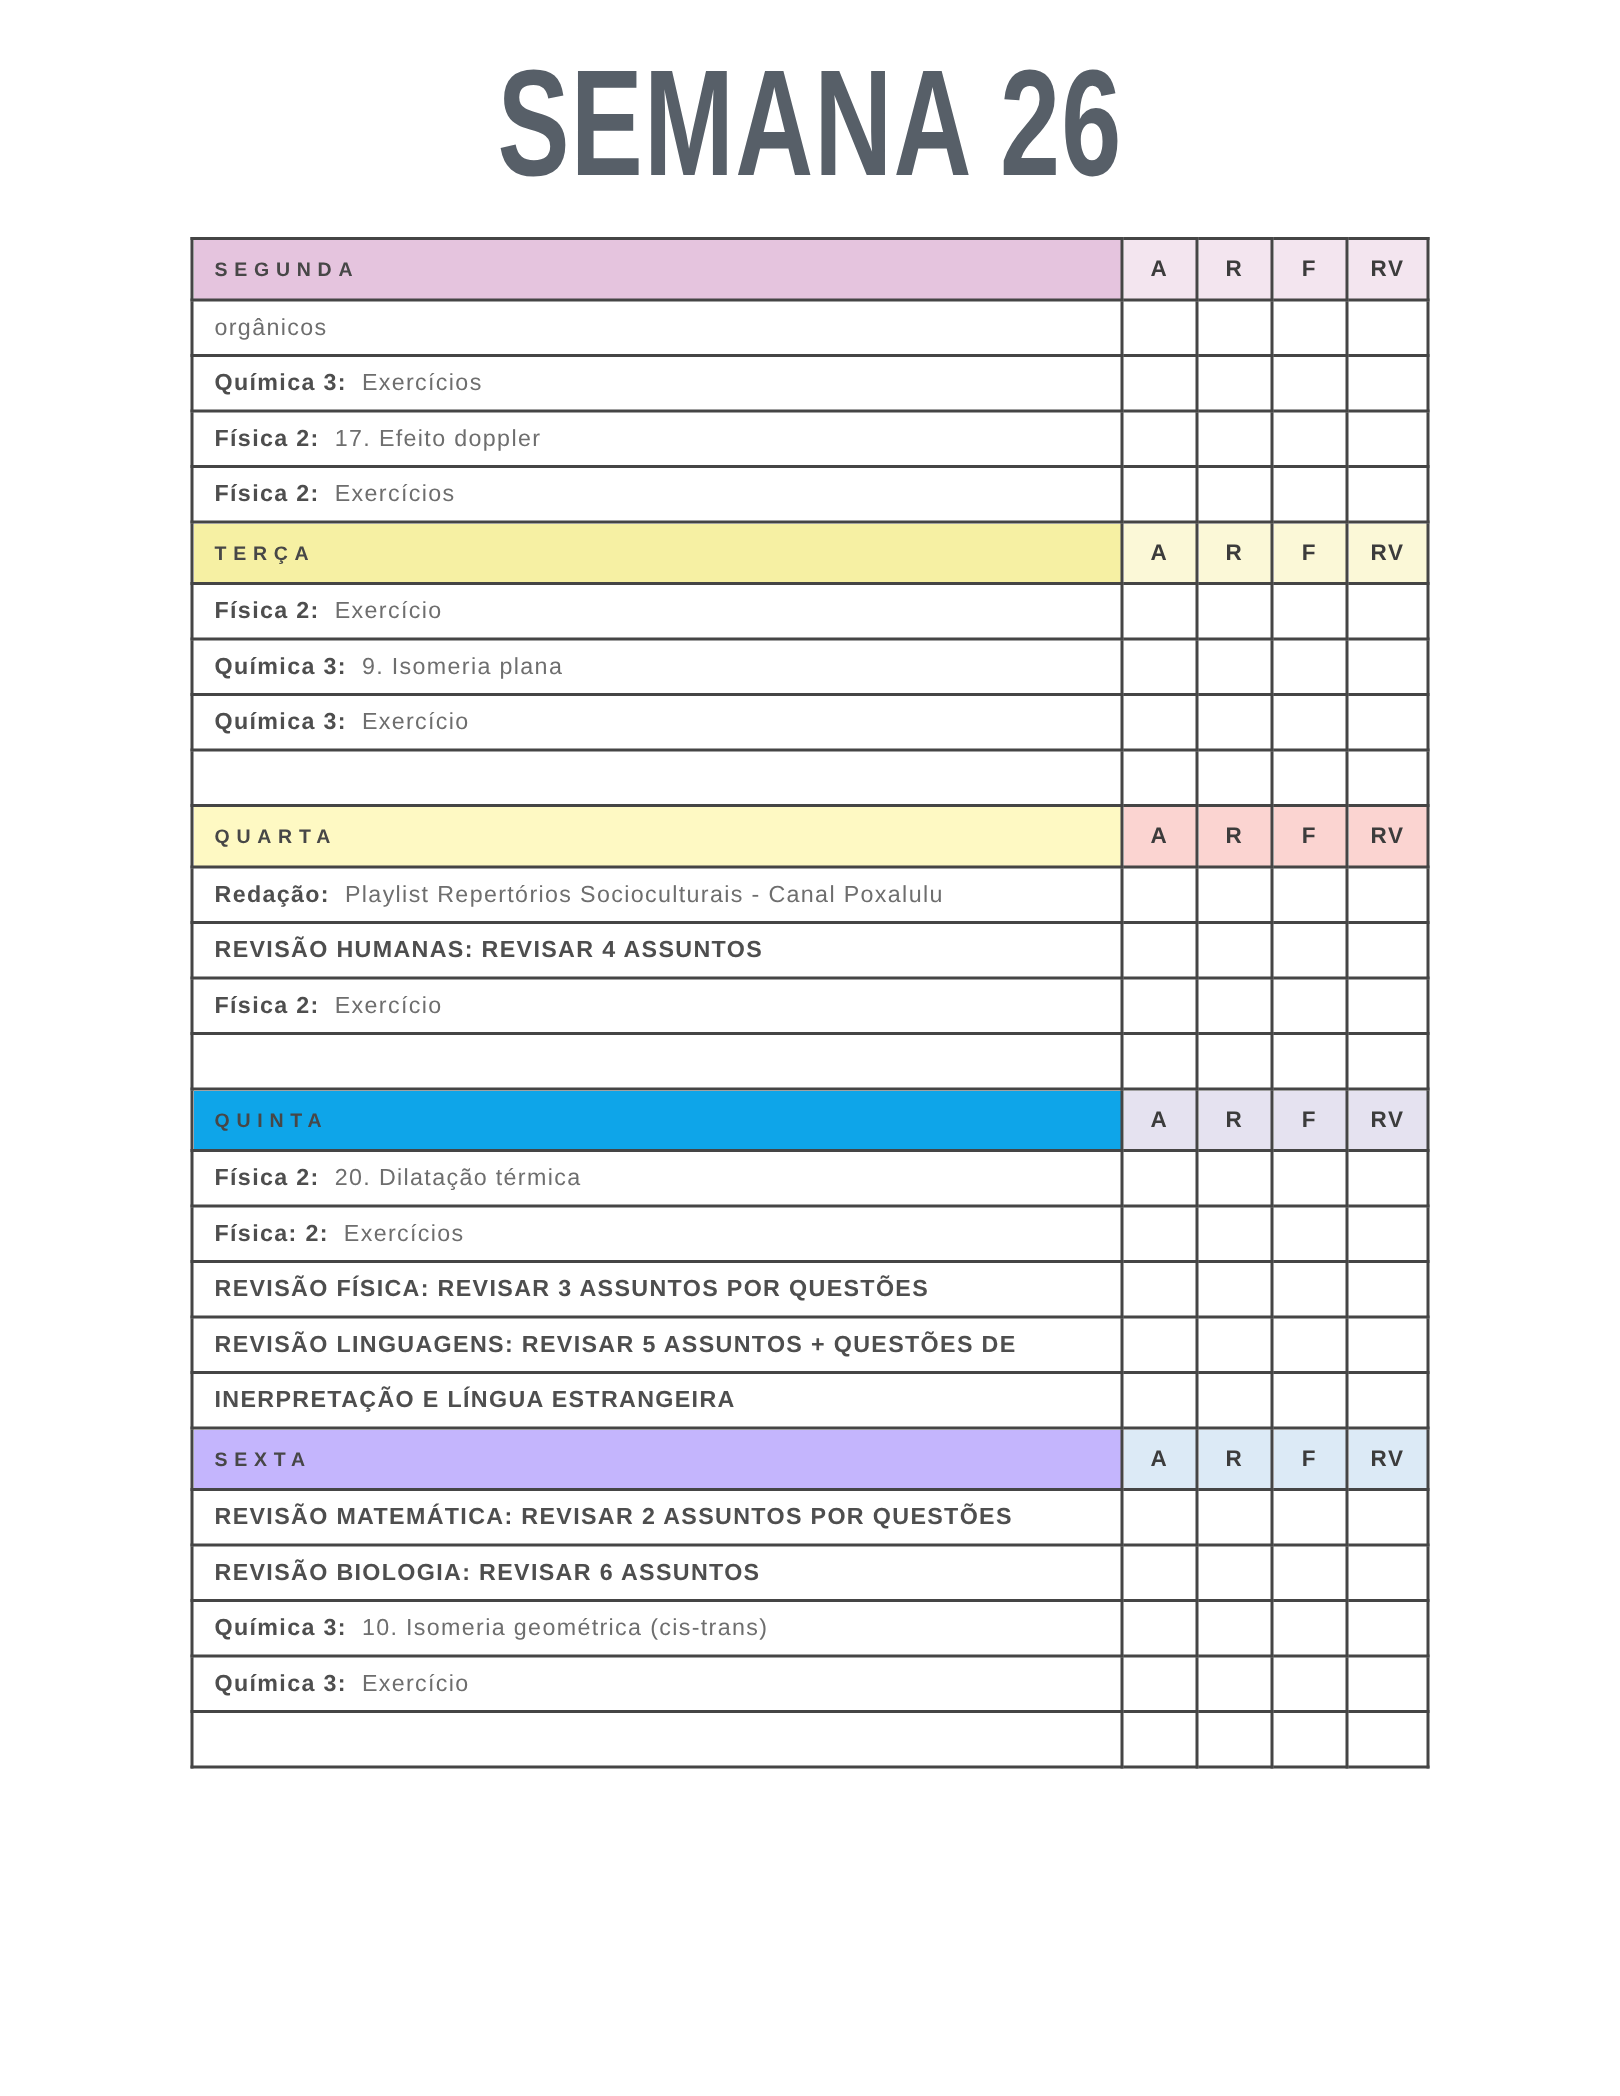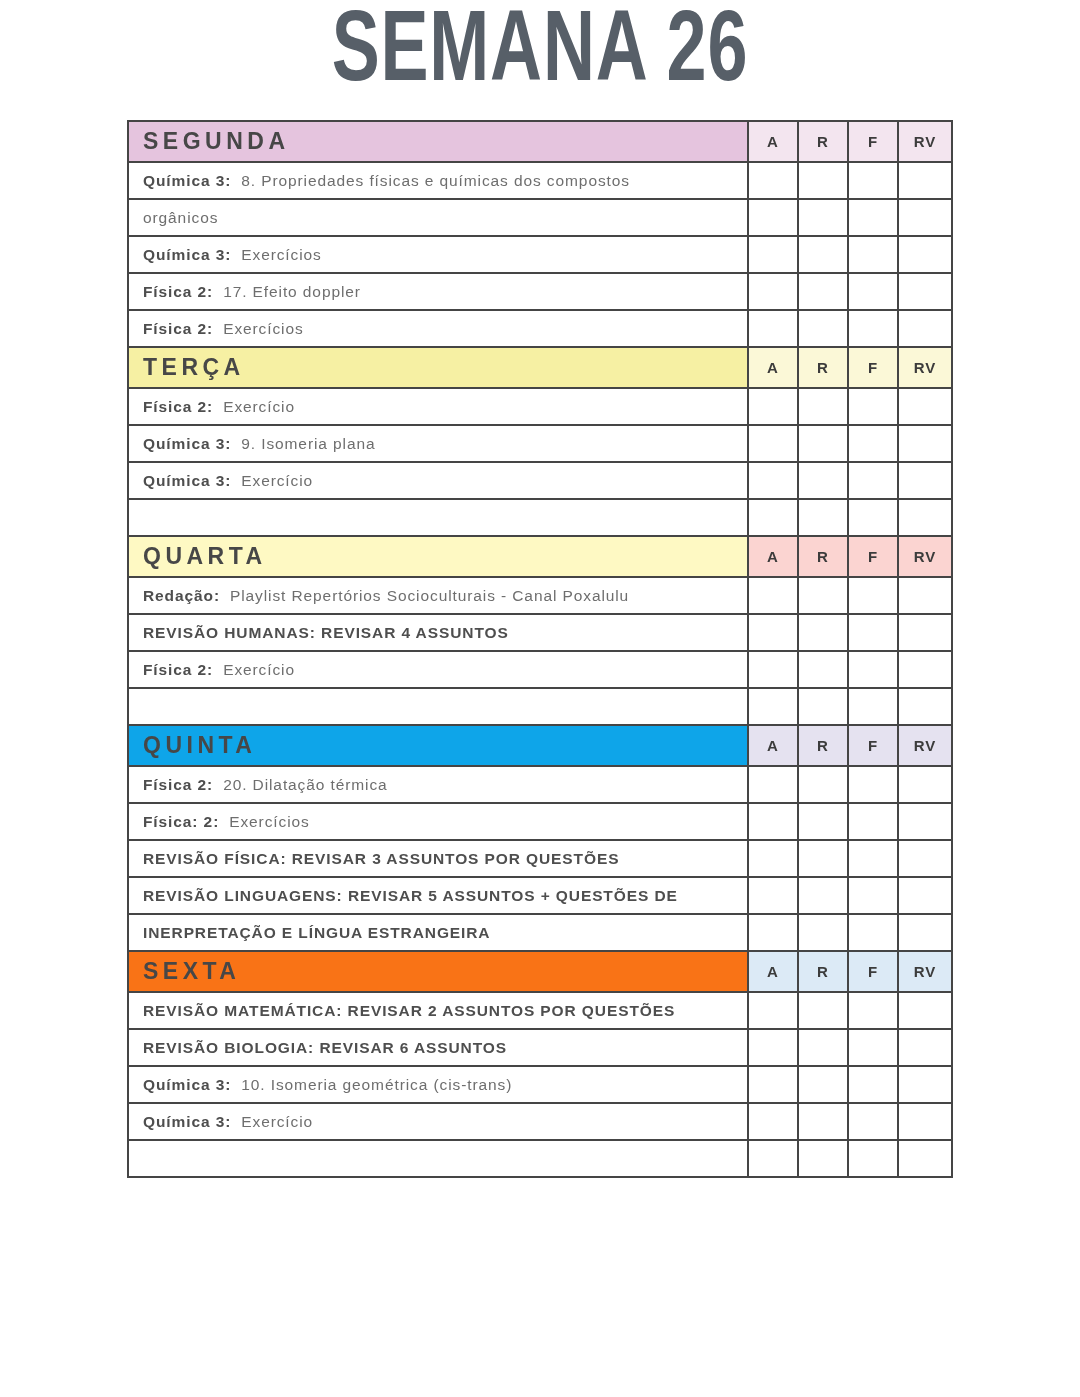--- a/index.html
+++ b/index.html
@@ -8,20 +8,21 @@
     background: #ffffff;
   }
   body {
     width: 1080px;
     height: 1397px;
     font-family: "Liberation Sans", sans-serif;
     overflow: hidden;
   }
   .page {
     width: 1080px;
+    padding-top: 38px;
     box-sizing: border-box;
   }
   .title {
     margin: 0 0 30px 0;
     text-align: center;
     font-size: 90px;
     line-height: 1.0;
     font-weight: bold;
     color: #575f68;
     letter-spacing: 1px;
@@ -38,21 +39,21 @@
     border: 2px solid #454545;
     height: 37px;
     box-sizing: border-box;
     overflow: hidden;
   }
   tr.day-header td {
     height: 41px;
   }
   td.day-name {
     font-weight: bold;
-    font-size: 23px;
+    font-size: 13px;
     letter-spacing: 4.5px;
     color: #474747;
     padding: 0 14px;
     white-space: nowrap;
   }
   td.col-letter {
     text-align: center;
     font-weight: bold;
     font-size: 15px;
     color: #3c3c3c;
@@ -90,27 +91,20 @@
     </colgroup>
     <tbody>
         <tr class="day-header">
           <td class="day-name" style="background: rgb(229, 196, 222);">SEGUNDA</td>
           <td class="col-letter" style="background: rgb(243, 229, 239);">A</td>
           <td class="col-letter" style="background: rgb(243, 229, 239);">R</td>
           <td class="col-letter" style="background: rgb(243, 229, 239);">F</td>
           <td class="col-letter" style="background: rgb(243, 229, 239);">RV</td>
         </tr>
         <tr>
-          <td class="task-cell"><span class="b">Química 3:</span><span>8. Propriedades físicas e químicas dos compostos</span></td>
-          <td class="check-cell"></td>
-          <td class="check-cell"></td>
-          <td class="check-cell"></td>
-          <td class="check-cell"></td>
-        </tr>
-        <tr>
           <td class="task-cell"><span>orgânicos</span></td>
           <td class="check-cell"></td>
           <td class="check-cell"></td>
           <td class="check-cell"></td>
           <td class="check-cell"></td>
         </tr>
         <tr>
           <td class="task-cell"><span class="b">Química 3:</span><span>Exercícios</span></td>
           <td class="check-cell"></td>
           <td class="check-cell"></td>
@@ -237,21 +231,21 @@
           <td class="check-cell"></td>
         </tr>
         <tr>
           <td class="task-cell"><span class="b">INERPRETAÇÃO E LÍNGUA ESTRANGEIRA</span></td>
           <td class="check-cell"></td>
           <td class="check-cell"></td>
           <td class="check-cell"></td>
           <td class="check-cell"></td>
         </tr>
         <tr class="day-header">
-          <td class="day-name" style="background: #f97316; margin-left: 45px;">SEXTA</td>
+          <td class="day-name" style="background: #c4b5fd; margin-left: 45px;">SEXTA</td>
           <td class="col-letter" style="background: rgb(220, 234, 246);">A</td>
           <td class="col-letter" style="background: rgb(220, 234, 246);">R</td>
           <td class="col-letter" style="background: rgb(220, 234, 246);">F</td>
           <td class="col-letter" style="background: rgb(220, 234, 246);">RV</td>
         </tr>
         <tr>
           <td class="task-cell"><span class="b">REVISÃO MATEMÁTICA: REVISAR 2 ASSUNTOS POR QUESTÕES</span></td>
           <td class="check-cell"></td>
           <td class="check-cell"></td>
           <td class="check-cell"></td>

